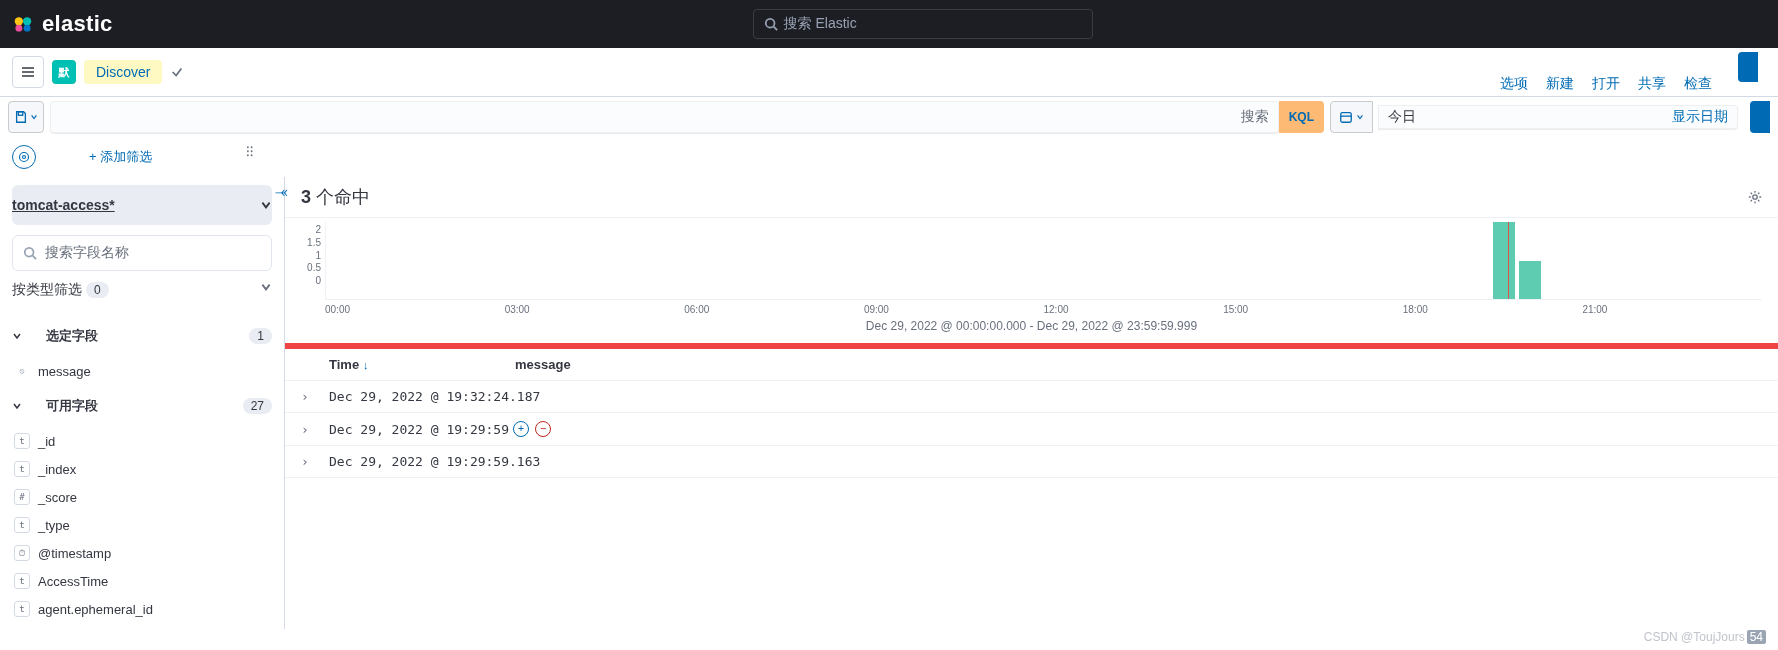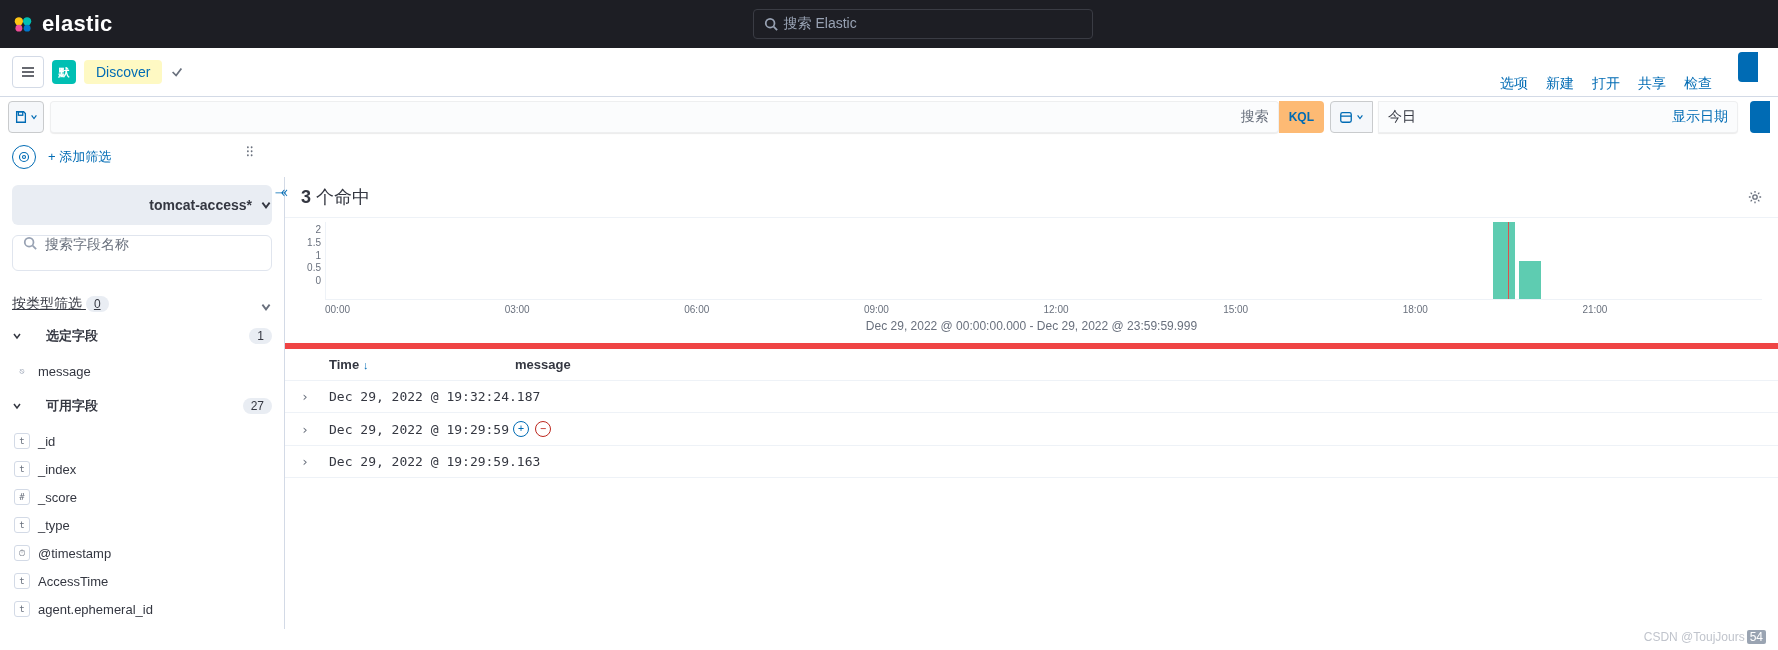--- a/index.html
+++ b/index.html
@@ -22,36 +22,36 @@
 .app-bar-right { display: flex; gap: 18px; padding-right: 8px; }
 .menu-link { color: #006bb4; cursor: pointer; margin-top: 23px; }
 .blue-btn-stub { width: 20px; height: 30px; background: #006bb4; border-radius: 4px 0 0 4px; margin-left: 8px; }
 
 
 .search-row { height: 40px; display: flex; align-items: center; padding: 6px 8px; gap: 6px; }
 .save-btn { width: 36px; height: 32px; border: 1px solid #c9cbcd; background: #f5f7fa; border-radius: 4px; display: flex; align-items: center; justify-content: center; color: #006bb4; cursor: pointer; gap: 2px; }
 .search-input { flex: 1; height: 32px; border: none; background: #fbfcfd; box-shadow: 0 1px 1px rgba(0,0,0,0.08), inset 0 0 0 1px rgba(0,0,0,0.05); border-radius: 4px; padding: 0 10px; font-size: 14px; color: #69707d; display: flex; align-items: center; justify-content: flex-end; }
 .kql-badge { height: 32px; border: none; background: #fdba74; border-radius: 0 4px 4px 0; padding: 0 10px; display: flex; align-items: center; color: #006bb4; font-size: 12px; font-weight: 600; margin-left: -6px; }
 .date-picker { height: 32px; min-width: 42px; border: 1px solid #c9cbcd; background: #f5f7fa; border-radius: 4px 0 0 4px; display: flex; align-items: center; justify-content: center; color: #006bb4; cursor: pointer; gap: 3px; padding: 0 8px; }
-.date-text { flex: 1; height: 32px; border: none; background: #fbfcfd; box-shadow: 0 1px 1px rgba(0,0,0,0.08), inset 0 0 0 1px rgba(0,0,0,0.05); border-radius: 0 4px 4px 0; padding: 0 10px; display: flex; align-items: center; justify-content: space-between; color: #343741; margin-left: -1px; }
+.date-text { flex: 1; height: 24px; border: none; background: #fbfcfd; box-shadow: 0 1px 1px rgba(0,0,0,0.08), inset 0 0 0 1px rgba(0,0,0,0.05); border-radius: 0 4px 4px 0; padding: 0 10px; display: flex; align-items: center; justify-content: space-between; color: #343741; margin-left: -1px; }
 .date-text .show-dates { color: #006bb4; }
 .refresh-stub { width: 20px; height: 32px; background: #006bb4; border-radius: 4px 0 0 4px; margin-left: 6px; }
 
 
 .filter-row { height: 40px; display: flex; align-items: center; padding: 0 12px; gap: 12px; }
 .filter-toggle { width: 24px; height: 24px; border: 1px solid #006bb4; border-radius: 50%; display: flex; align-items: center; justify-content: center; color: #006bb4; font-size: 12px; cursor: pointer; }
-.add-filter { color: #006bb4; cursor: pointer; font-size: 13px; }
+.add-filter { color: #006bb4; cursor: pointer; font-size: 13px; margin-left: 41px; }
 
 
 .main { display: flex; }
 .sidebar { width: 284px; padding: 8px 12px; display: flex; flex-direction: column; gap: 10px; }
-.index-pattern { height: 40px; background: #e9edf3; border-radius: 6px; display: flex; align-items: center; justify-content: flex-end; gap: 8px; font-weight: 600; color: #343741; cursor: pointer; }
+.index-pattern { height: 40px; background: #e9edf3; border-radius: 6px; display: flex; align-items: center; justify-content: space-between; gap: 8px; font-weight: 600; color: #343741; cursor: pointer; text-decoration: underline; }
 .sidebar-actions { display: flex; align-items: center; gap: 6px; position: absolute; left: 246px; margin-top: -44px; color: #69707d; }
-.field-search { height: 36px; border: 1px solid #e0e5ee; border-radius: 6px; display: flex; padding: 0 10px; gap: 8px; color: #69707d; }
-.filter-type { height: 32px; display: flex; align-items: flex-end; justify-content: space-between; cursor: pointer; color: #343741; text-decoration: underline; }
+.field-search { height: 36px; border: 1px solid #e0e5ee; border-radius: 6px; display: flex; align-items: center; padding: 0 10px; gap: 8px; color: #69707d; }
+.filter-type { height: 32px; display: flex; align-items: flex-start; justify-content: space-between; cursor: pointer; color: #343741; }
 .count-badge { background: #e9edf3; border-radius: 10px; padding: 1px 8px; font-size: 12px; color: #343741; }
 .section-head { display: flex; align-items: center; justify-content: space-between; cursor: pointer; padding: 4px 0; }
 .section-head-left { display: flex; align-items: center; gap: 24px; font-weight: 600; font-size: 13px; }
 .field-list { display: flex; flex-direction: column; gap: 4px; }
 .field-item { display: flex; align-items: center; gap: 8px; padding: 4px 2px; cursor: pointer; font-size: 13px; color: #343741; }
 .field-type { width: 16px; height: 16px; border: 1px solid #d3dae6; border-radius: 3px; font-size: 9px; display: flex; align-items: center; justify-content: center; color: #69707d; background: #fff; font-family: monospace; }
 .field-type.meta { border: none; color: #98a2b3; }
 
 
 .content { flex: 1; border-left: 1px solid #d3dae6; position: relative; }

